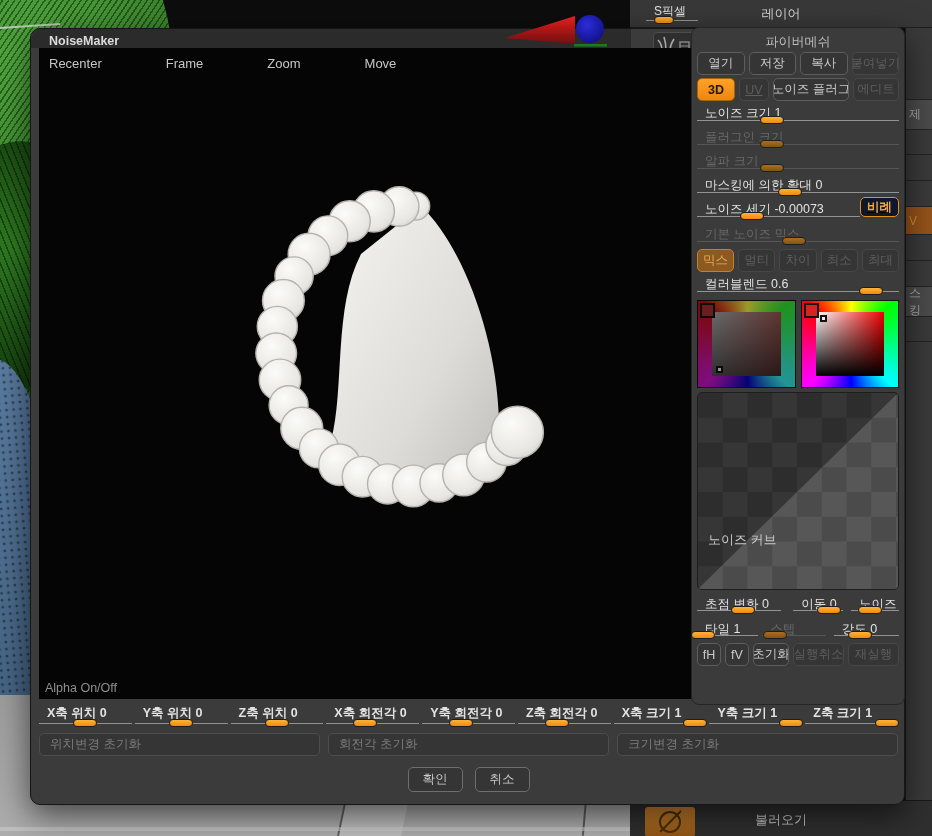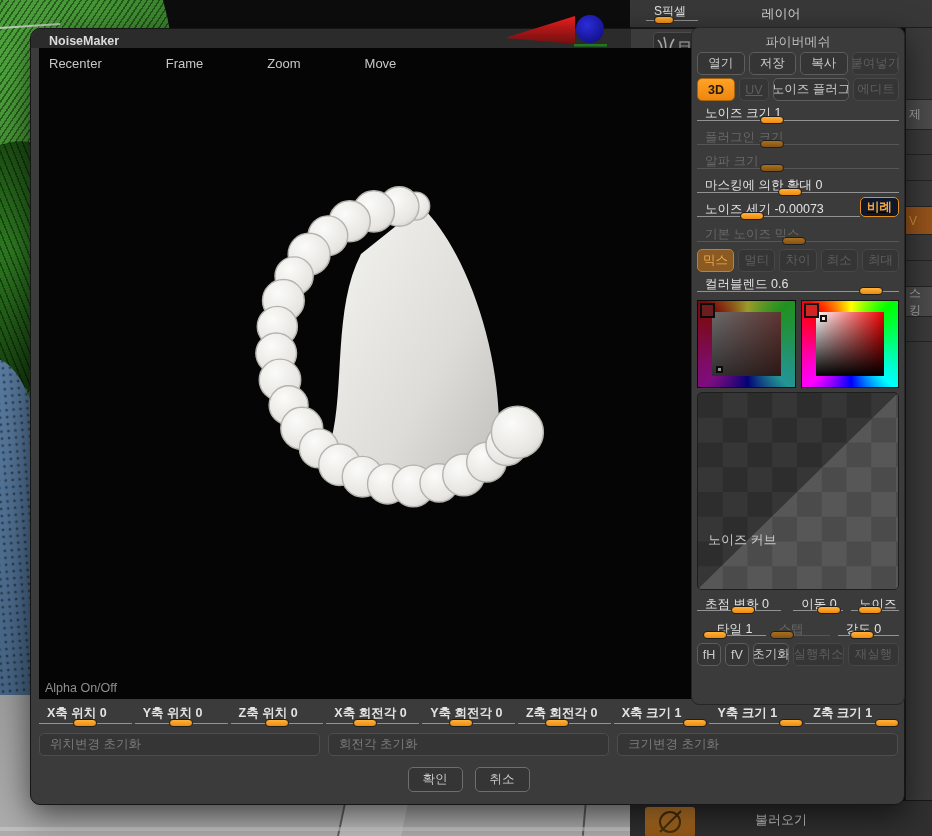--- a/index.html
+++ b/index.html
@@ -360,21 +360,21 @@
           <div class="sl-track"></div>
           <div class="sl-knob" style="left: 72%;"></div>
         </div>
         <div class="slider" style="width: 50px; margin-left: 8px;">
           <span class="sl-lab">노이즈</span>
           <div class="sl-track"></div>
           <div class="sl-knob" style="left: 40%;"></div>
         </div>
       </div>
     <div class="mini-row" id="mini-row2">
-        <div class="slider" style="width: 62px; margin-left: 12px;">
+        <div class="slider" style="width: 62px; margin-left: 0px;">
           <span class="sl-lab">타일 1</span>
           <div class="sl-track"></div>
           <div class="sl-knob" style="left: 10%;"></div>
         </div>
         <div class="slider dim" style="width: 64px; margin-left: 4px;">
           <span class="sl-lab">스텝</span>
           <div class="sl-track"></div>
           <div class="sl-knob" style="left: 20%;"></div>
         </div>
         <div class="slider" style="width: 66px; margin-left: 8px;">

